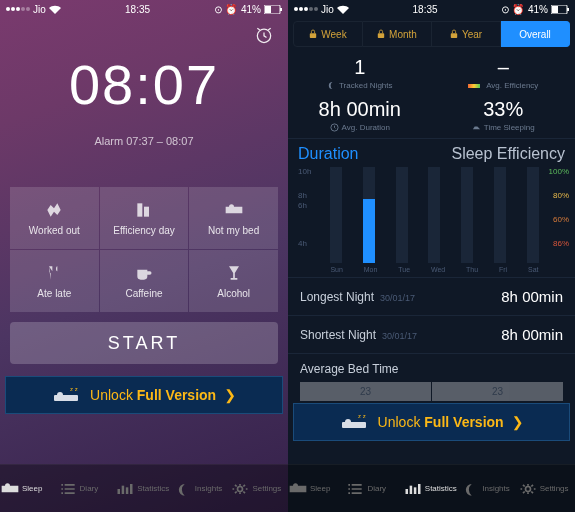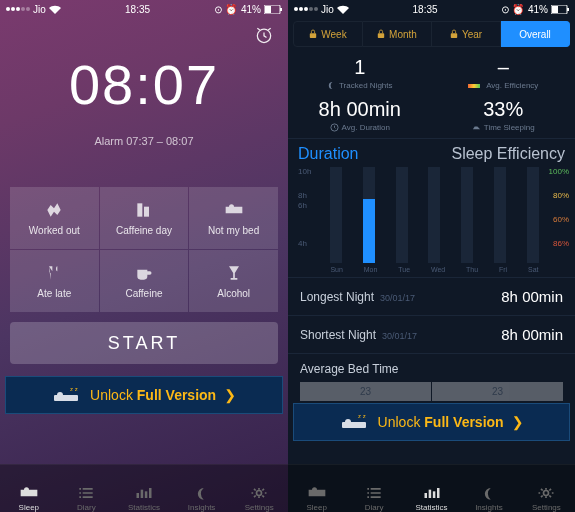--- a/index.html
+++ b/index.html
@@ -27,21 +27,21 @@
 
 .start{margin:10px 10px 0;height:42px;background:rgba(255,255,255,.2);color:#fff;font-size:18px;font-weight:300;letter-spacing:3px;display:flex;align-items:center;justify-content:center;border-radius:4px}
 
 .unlock{margin:12px 5px 0;height:38px;background:#0a2b52;border:1px solid #1a4b7a;display:flex;align-items:center;justify-content:center;gap:8px;color:#fcb816;font-size:14px}
 .unlock .bed{width:30px;height:20px}
 .unlock .b{font-weight:700}
 .unlock .chev{color:#fcb816;font-size:14px}
 
 .tabbar{margin-top:auto;height:48px;background:rgba(0,0,0,.35);display:flex;border-top:1px solid rgba(255,255,255,.05)}
 .phone.right .tabbar{background:#0b111a}
-.tab{flex:1;display:flex;flex-direction:column;align-items:center;justify-content:flex-end;gap:2px;color:#6a6a6a;font-size:8px}
+.tab{flex:1;display:flex;align-items:center;justify-content:flex-start;gap:2px;color:#6a6a6a;font-size:8px}
 .tab.active{color:#ddd}
 .tab svg{width:20px;height:16px}
 
 
 .segbar{display:flex;height:32px;align-items:center;padding:0 5px;gap:0}
 .seg{flex:1;height:26px;display:flex;align-items:center;justify-content:center;gap:4px;color:#d2a23a;font-size:10px;border:1px solid #1a2432;border-radius:4px 0 0 4px;background:#0f1826}
 .seg+.seg{border-left:none;border-radius:0}
 .seg:nth-child(3){border-radius:0}
 .seg.overall{background:#1f8fff;color:#fff;border-color:#1f8fff;border-radius:0 4px 4px 0}
 .lock{width:8px;height:10px}
@@ -121,21 +121,21 @@
         <svg viewBox="0 0 24 20" fill="currentColor">
           <path d="M4 10l4-6 4 4 4-6 4 8-4 6-4-4-4 6z"></path>
         </svg>
         <span>Worked out</span>
       </div>
     <div class="tag">
         <svg viewBox="0 0 24 20" fill="currentColor">
           <rect x="4" y="2" width="6" height="16"></rect>
           <rect x="12" y="6" width="6" height="12"></rect>
         </svg>
-        <span>Caffeine day</span>
+        <span>Efficiency day</span>
       </div>
     <div class="tag">
         <svg viewBox="0 0 24 20" fill="currentColor">
           <path d="M2 14V6h4a3 3 0 016 0h10v8H2z"></path>
         </svg>
         <span>Not my bed</span>
       </div>
     <div class="tag">
         <svg viewBox="0 0 24 20" fill="currentColor">
           <path d="M6 2v6a2 2 0 002 2v8M6 2h4v6M16 2c-2 0-2 6 0 6v10"></path>

